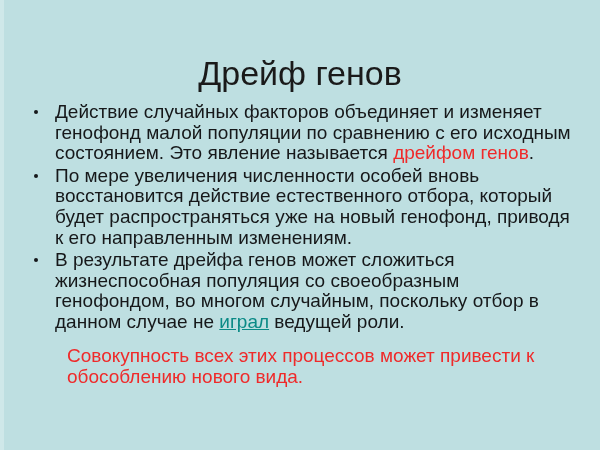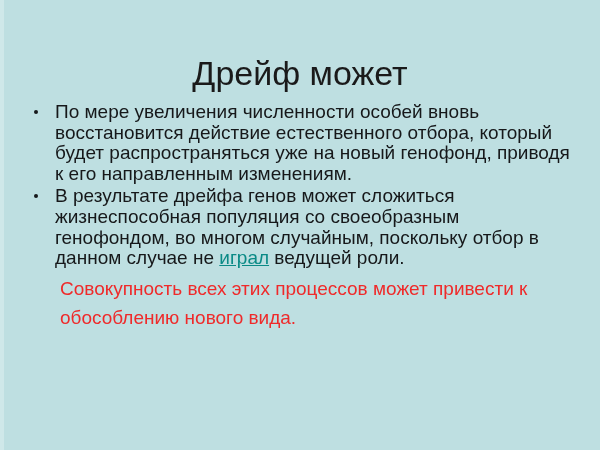--- a/index.html
+++ b/index.html
@@ -75,45 +75,49 @@
     left: 8px;
     top: 8px;
     width: 4px;
     height: 4px;
     border-radius: 50%;
     background: #16181a;
   }
 
   .para-red {
     font-size: 19px;
-    line-height: 29px;
+    line-height: 21px;
     color: #ef2a2a;
     padding-left: 29px;
-    margin: 5px;
+    margin: 12px;
   }
 
   .t-red  { color: #ef2a2a; }
   .t-dark { color: #16181a; }
   .t-link {
     color: #0a8a86;
     text-decoration: underline;
     text-underline-offset: 1px;
   }
 </style>
 </head>
 <body>
 
 <div class="slide">
 
-  <h1 class="slide-title">Дрейф может</h1>
+  <h1 class="slide-title">Дрейф генов</h1>
 
   <div class="body-area">
 
     <ul class="bullets">
 
+      <li class="bullet">
+        <span class="dot"></span>
+        <span class="t-dark">Действие случайных факторов объединяет и изменяет генофонд малой популяции по сравнению с его исходным состоянием. Это явление называется </span><span class="t-red">дрейфом генов</span><span class="t-dark">.</span>
+      </li>
 
       <li class="bullet">
         <span class="dot"></span>
         <span class="t-dark"> По мере увеличения численности особей вновь восстановится действие естественного отбора, который будет распространяться уже на новый генофонд, приводя к его направленным изменениям.</span>
       </li>
 
       <li class="bullet">
         <span class="dot"></span>
         <span class="t-dark">В результате дрейфа генов может сложиться жизнеспособная популяция со своеобразным генофондом, во многом случайным, поскольку отбор в данном случае не </span><a href="#" class="t-link">играл</a><span class="t-dark"> ведущей роли.</span>
       </li>

